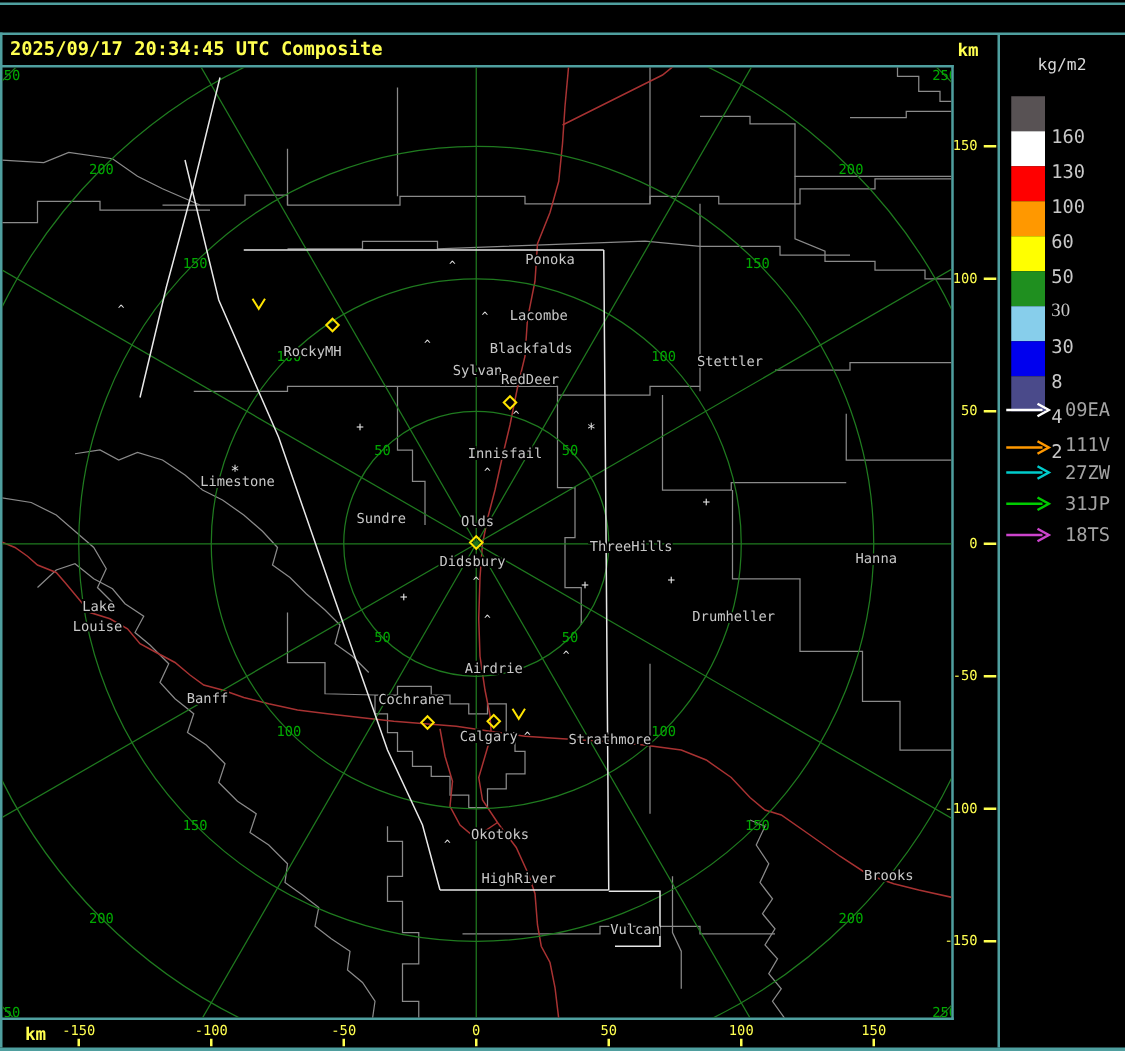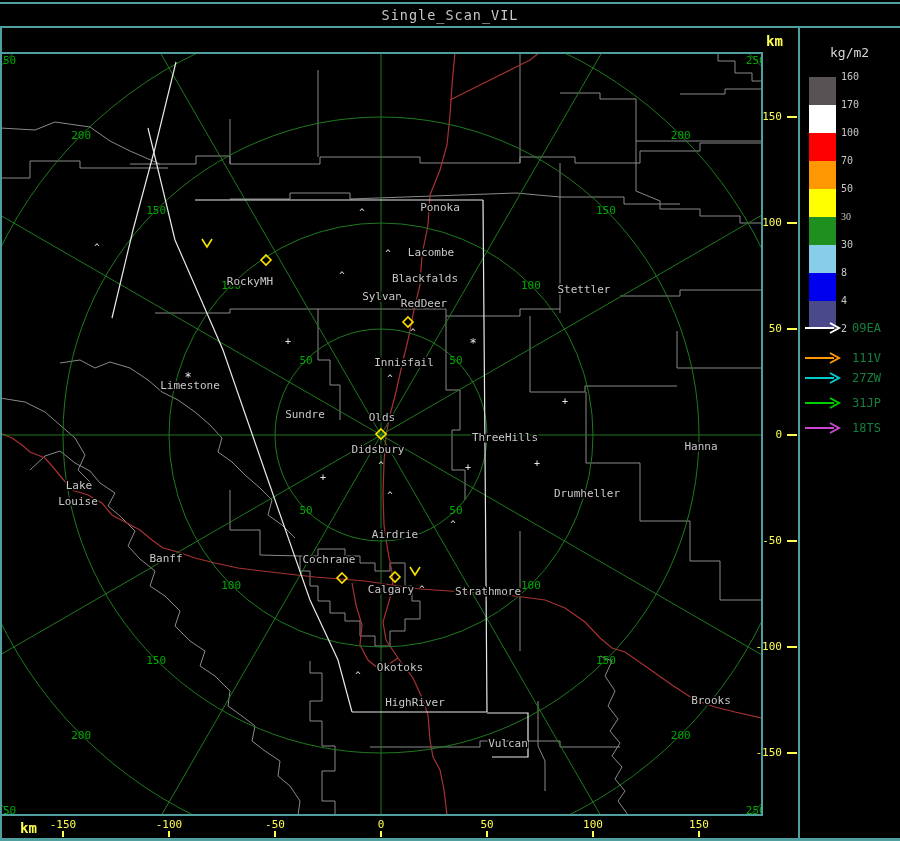--- a/index.html
+++ b/index.html
@@ -7,59 +7,59 @@
           font-family:"DejaVu Sans Mono","Liberation Mono",monospace;}
   .tealline{position:absolute;background:#4f9f9f;}
   .ylabel{position:absolute;color:#ffff50;font-size:11px;line-height:12px;}
   .ytick{position:absolute;background:#ffff50;}
   #title{position:absolute;left:0;top:7px;width:900px;text-align:center;color:#c8c8c8;
          font-size:13.5px;letter-spacing:1px;}
   #timestamp{position:absolute;left:8px;top:30px;color:#ffff50;font-size:15px;font-weight:bold;}
   .kmlabel{position:absolute;color:#ffff50;font-size:14px;font-weight:bold;}
   #legend-unit{position:absolute;left:830px;top:45px;color:#d8d8d8;font-size:13px;}
   .swatch{position:absolute;width:27px;height:28px;}
-  .swval{position:absolute;left:841px;width:40px;color:#c8c8c8;font-size:10px;line-height:16px;}
+  .swval{position:absolute;left:841px;width:40px;color:#c8c8c8;font-size:15px;line-height:16px;margin-top:32px;}
   .radar-row{position:absolute;left:804px;height:24px;display:flex;align-items:center;}
-  .radar-id{color:#15803d;font-size:12px;margin-left:8px;}
+  .radar-id{color:#a3a3a3;font-size:15px;margin-left:8px;}
   #map-svg{position:absolute;left:2px;top:54px;}
   text{font-family:"DejaVu Sans Mono","Liberation Mono",monospace;}
 </style>
 </head>
 <body>
 
 <div id="screen">
 
   <div class="tealline" style="left:0;top:2px;width:900px;height:2px;"></div>
   <div class="tealline" style="left:0;top:26px;width:900px;height:2px;"></div>
   <div class="tealline" style="left:0;top:26px;width:2px;height:812px;"></div>
   <div class="tealline" style="left:0;top:838px;width:900px;height:3px;"></div>
   <div class="tealline" style="left:0;top:52px;width:763px;height:2px;"></div>
   <div class="tealline" style="left:761px;top:52px;width:2px;height:764px;"></div>
   <div class="tealline" style="left:0;top:814px;width:763px;height:2px;"></div>
   <div class="tealline" style="left:798px;top:28px;width:2px;height:810px;"></div>
 
-  <div id="title">Single_Scan_VIL</div>
+  <div id="timestamp">2025/09/17 20:34:45 UTC Composite</div>
   <div class="kmlabel" style="left:766px;top:33px;">km</div>
   <div class="kmlabel" style="left:20px;top:820px;">km</div>
 
   <div id="legend-unit">kg/m2</div>
   <div id="legend-swatches">
       <div class="swatch" style="left: 809px; top: 77px; background: rgb(88, 82, 84);"></div>
       <div class="swatch" style="left: 809px; top: 105px; background: rgb(255, 255, 255);"></div>
       <div class="swatch" style="left: 809px; top: 133px; background: rgb(255, 0, 0);"></div>
       <div class="swatch" style="left: 809px; top: 161px; background: rgb(255, 152, 0);"></div>
       <div class="swatch" style="left: 809px; top: 189px; background: rgb(255, 255, 0);"></div>
       <div class="swatch" style="left: 809px; top: 217px; background: rgb(31, 143, 31);"></div>
       <div class="swatch" style="left: 809px; top: 245px; background: rgb(135, 206, 235);"></div>
       <div class="swatch" style="left: 809px; top: 273px; background: rgb(0, 0, 238);"></div>
       <div class="swatch" style="left: 809px; top: 301px; background: rgb(74, 74, 138);"></div>
       <div class="swval" style="top: 69px;">160</div>
-      <div class="swval" style="top: 97px;">170</div>
+      <div class="swval" style="top: 97px;">130</div>
       <div class="swval" style="top: 125px;">100</div>
-      <div class="swval" style="top: 153px;">70</div>
+      <div class="swval" style="top: 153px;">60</div>
       <div class="swval" style="top: 181px;">50</div>
       <div class="swval" style="top: 209px; font-family: Liberation Serif, serif;">30</div>
       <div class="swval" style="top: 237px;">30</div>
       <div class="swval" style="top: 265px;">8</div>
       <div class="swval" style="top: 293px;">4</div>
       <div class="swval" style="top: 321px;">2</div>
     </div>
   <div id="radar-rows">
       <div class="radar-row" style="top: 316px;">
         <svg width="40" height="14">

